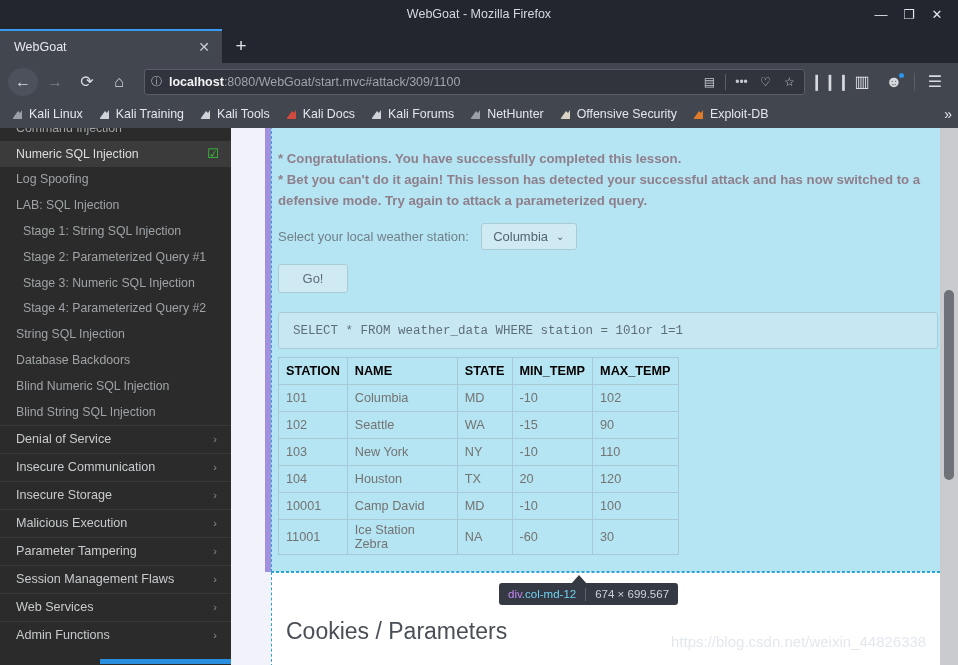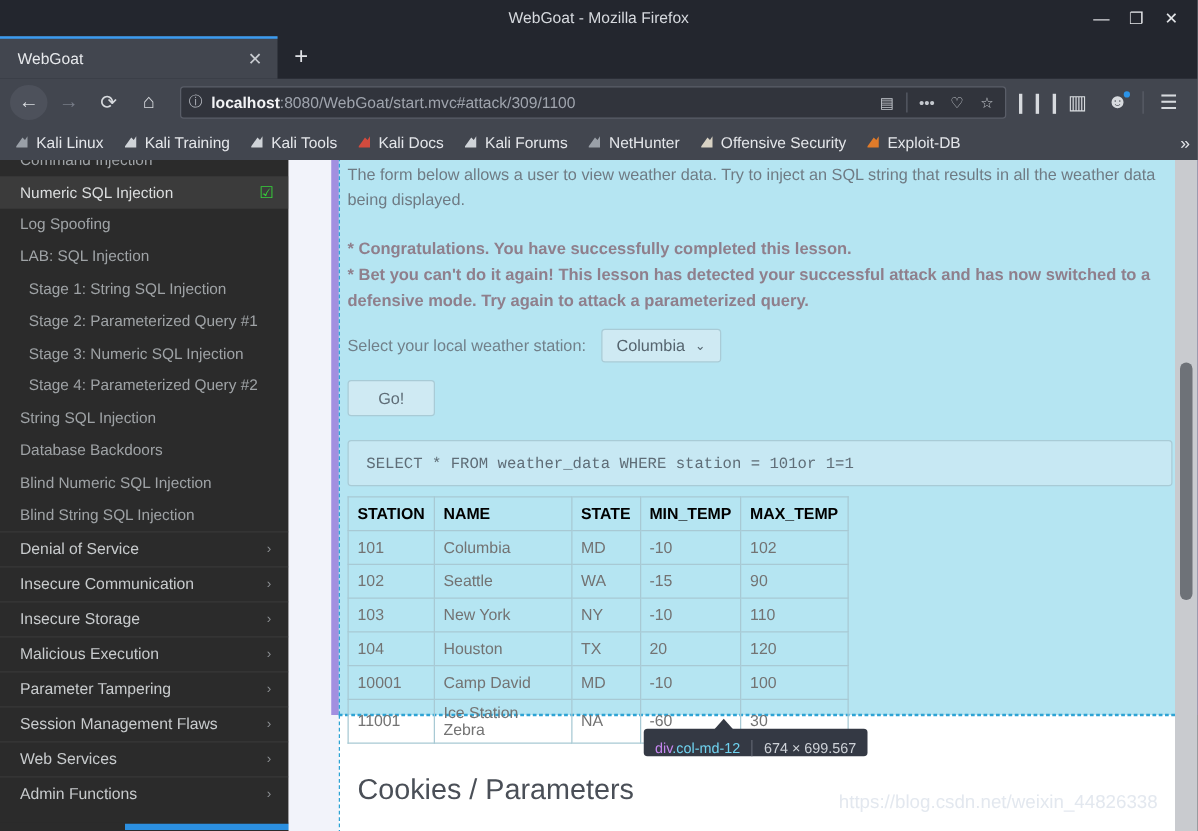--- a/index.html
+++ b/index.html
@@ -123,22 +123,22 @@
     border: 1px solid #a8c9d4; padding: 3px 7px; font-size: 12.7px;
     color: #737373; text-align: left; height: 27px; font-weight: normal;
   }
   table.wt th { color: #000000; font-weight: bold; }
   .col-station { width: 62px; } .col-name { width: 110px; }
   .col-state { width: 48px; margin-left: 23px; } .col-min { width: 78px; } .col-max { width: 78px; }
 
   
   .dt-tip {
     position: absolute; left: 268px; top: 455px; height: 22px; background: #343944;
-    border-radius: 3px; display: flex; align-items: flex-end; color: #e6e8eb; font-size: 11.5px;
-    padding: 0 9px; gap: 9px; z-index: 30; margin-left: 16px;
+    border-radius: 3px; display: flex; align-items: center; color: #e6e8eb; font-size: 11.5px;
+    padding: 0 9px; gap: 9px; z-index: 30;
   }
   .dt-tip .sel .t { color: #c586f0; } .dt-tip .sel .c { color: #6fd3f0; }
   .dt-tip .bar { width: 1px; height: 13px; background: #5d636e; }
   .dt-tip .dim { color: #ced2d8; }
   .dt-arrow { position: absolute; left: 340px; top: 447px; width: 0; height: 0;
               border-left: 8px solid transparent; border-right: 8px solid transparent;
               border-bottom: 9px solid #343944; z-index: 30; }
 
   .next-head { position: absolute; left: 55px; top: 490px; color: #4a4f57;
                font-size: 23px; font-weight: normal; }
@@ -324,21 +324,20 @@
 
   <div class="content">
     <div class="scrollcol">
 
       <div class="purple-edge-l"></div>
       <div class="purple-edge-r"></div>
       <div class="hl-box"></div>
       <div class="hl-box2"></div>
 
       <div class="lesson">
-        <div class="p-intro">The form below allows a user to view weather data. Try to inject an SQL string that results in all the weather data being displayed.</div>
         <div class="p-gap"></div>
         <div class="p-success">* Congratulations. You have successfully completed this lesson.</div>
         <div class="p-success">* Bet you can't do it again! This lesson has detected your successful attack and has now switched to a defensive mode. Try again to attack a parameterized query.</div>
 
         <div class="form-row">
           <span class="form-label">Select your local weather station:</span>
           <span class="fake-select">
             <span>Columbia</span>
             <span class="cv">⌄</span>
           </span>

